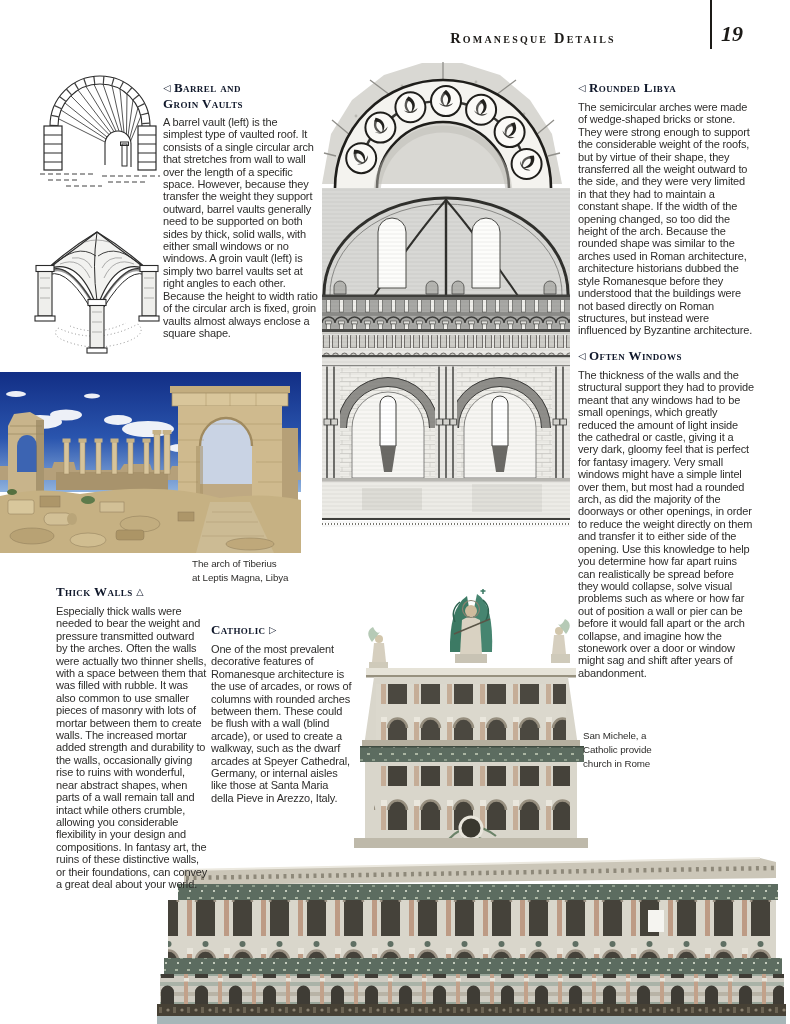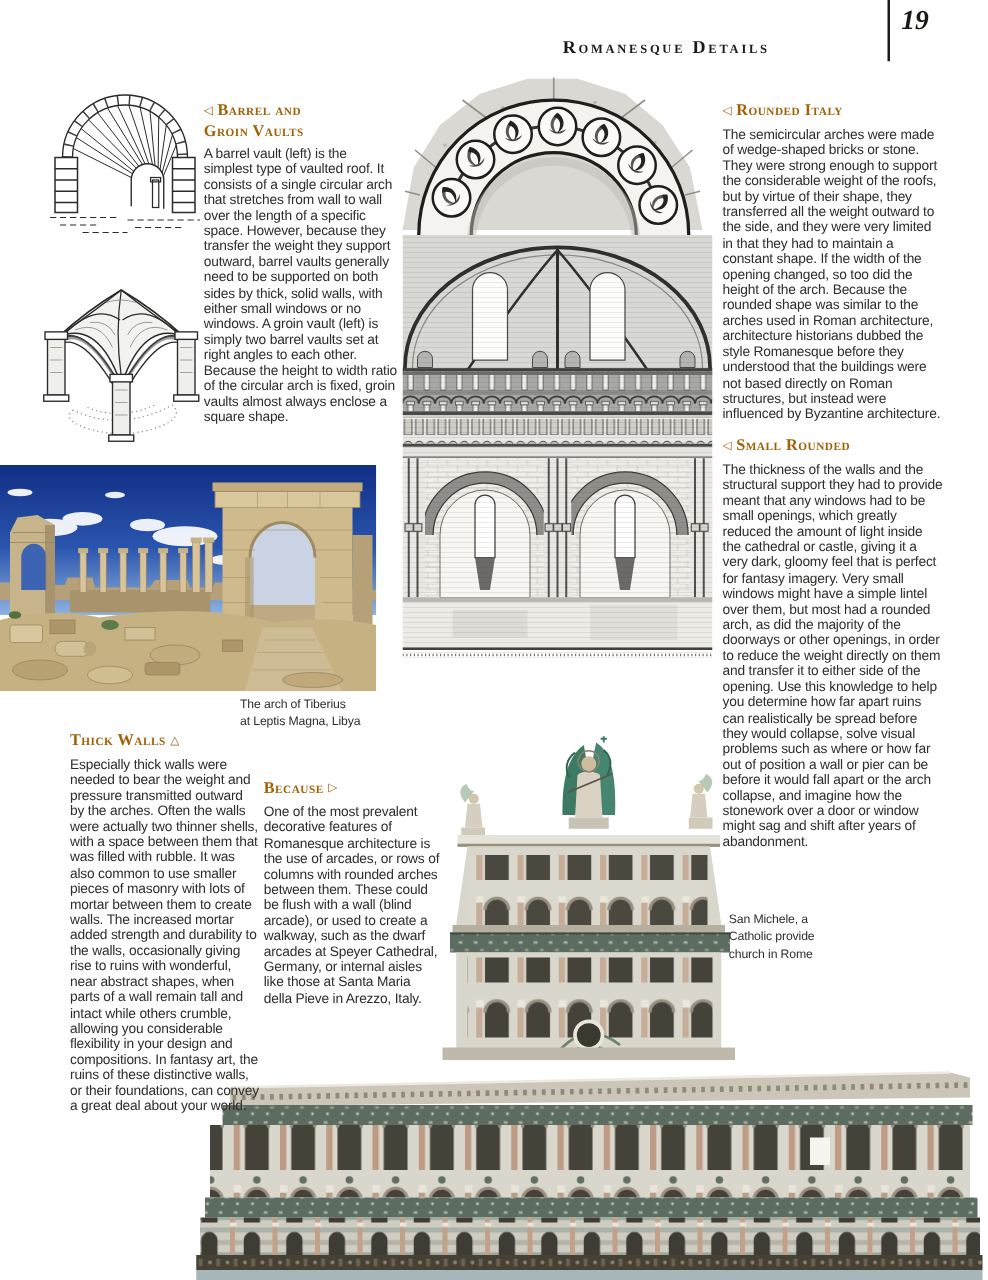--- a/index.html
+++ b/index.html
@@ -1,37 +1,37 @@
 <!DOCTYPE html>
 <html><head>
 <meta charset="utf-8">
 <style>
   *{margin:0;padding:0;box-sizing:border-box}
   html,body{width:790px;height:1024px}
   body{position:relative;background:#fff;font-family:"Liberation Sans",sans-serif;overflow:hidden}
   .txt{position:absolute;z-index:3}
   .fig{position:absolute;z-index:1;pointer-events:none}
   .h{font-family:"Liberation Serif",serif;font-variant:small-caps;font-weight:bold;
-     font-size:13px;color:#a16207;letter-spacing:.4px;line-height:15px}
+     font-size:13px;color:#0f172a;letter-spacing:.4px;line-height:15px}
   .pre{white-space:pre-line}
   .mk{font-family:"DejaVu Sans",sans-serif;font-size:9.5px;font-weight:normal;position:relative;top:-1px;letter-spacing:0}
   .b{font-size:11px;line-height:12.4px;letter-spacing:-0.15px;color:#2e2d2b;margin-top:5px}
   .cap{font-size:9.8px;line-height:13.8px;letter-spacing:-0.1px;color:#2e2d2b;white-space:pre-line}
   .hdr{font-family:"Liberation Serif",serif;font-variant:small-caps;font-weight:bold;
        font-size:14.5px;letter-spacing:2.2px;color:#1c1a17;text-align:center}
   .pn{font-family:"Liberation Serif",serif;font-style:italic;font-weight:bold;font-size:22px;color:#1c1a17}
   .vr{position:absolute;background:#1c1a17;width:1.5px;z-index:2}
   svg{display:block}
 </style>
 </head>
 <body>
 
 <div class="txt hdr" style="left:380px;top:30px;width:306px">Romanesque Details</div>
 <div class="vr" style="left:710px;top:0;height:49px"></div>
-<div class="txt pn" style="left:721px;top:3px">19</div>
+<div class="txt pn" style="left:721px;top:21px">19</div>
 
 <div class="fig" style="left:36px;top:64px;width:128px;height:130px" aria-label="Barrel vault line drawing">
   <svg width="128" height="130" viewBox="0 0 128 130">
     <g stroke="#2b2b2b" stroke-width="1.1" fill="none">
       <path d="M14,62 A50,50 0 0 1 114,62"></path>
       <path d="M22,62 A42,42 0 0 1 106,62"></path>
       <path d="M18,62 A46,46 0 0 1 110,62" stroke-width="7.5" stroke-dasharray="1.2,8.2" opacity=".9"></path>
 
       <rect x="8" y="62" width="18" height="44" stroke-width="1.2"></rect>
       <path d="M8,71 h18 M8,80 h18 M8,89 h18 M8,98 h18"></path>
@@ -248,26 +248,26 @@
     <rect x="40" y="300" width="60" height="22" fill="#d9d8d2" opacity=".8"></rect>
     <rect x="150" y="296" width="70" height="28" fill="#dddcd6" opacity=".8"></rect>
     <rect y="330" width="248" height="2" fill="#3f3f3c"></rect>
     <path d="M0,336 H248" stroke="#77766f" stroke-width="2" stroke-dasharray="1,2"></path>
 
     <rect width="248" height="340" fill="url(#ehatch)" opacity="0.16"></rect>
   </svg>
 </div>
 
 <section class="txt" style="left:578px;top:80px;width:176px">
-  <h3 class="h"><span class="mk">◁</span> <span>Rounded Italy</span></h3>
+  <h3 class="h"><span class="mk">◁</span> <span>Rounded Libya</span></h3>
   <p class="b">The semicircular arches were made of wedge-shaped bricks or stone. They were strong enough to support the considerable weight of the roofs, but by virtue of their shape, they transferred all the weight outward to the side, and they were very limited in that they had to maintain a constant shape. If the width of the opening changed, so too did the height of the arch. Because the rounded shape was similar to the arches used in Roman architecture, architecture historians dubbed the style Romanesque before they understood that the buildings were not based directly on Roman structures, but instead were influenced by Byzantine architecture.</p>
 </section>
 
 <section class="txt" style="left:578px;top:348px;width:176px">
-  <h3 class="h"><span class="mk">◁</span> <span>Small Rounded</span></h3>
+  <h3 class="h"><span class="mk">◁</span> <span>Often Windows</span></h3>
   <p class="b">The thickness of the walls and the structural support they had to provide meant that any windows had to be small openings, which greatly reduced the amount of light inside the cathedral or castle, giving it a very dark, gloomy feel that is perfect for fantasy imagery. Very small windows might have a simple lintel over them, but most had a rounded arch, as did the majority of the doorways or other openings, in order to reduce the weight directly on them and transfer it to either side of the opening. Use this knowledge to help you determine how far apart ruins can realistically be spread before they would collapse, solve visual problems such as where or how far out of position a wall or pier can be before it would fall apart or the arch collapse, and imagine how the stonework over a door or window might sag and shift after years of abandonment.</p>
 </section>
 
 <div class="fig" style="left:0;top:372px;width:301px;height:181px" aria-label="Roman ruins at Leptis Magna">
   <svg width="301" height="181" viewBox="0 0 301 181">
     <defs>
       <linearGradient id="sky" x1="0" y1="0" x2="0" y2="1">
         <stop offset="0" stop-color="#122e85"></stop>
         <stop offset="0.55" stop-color="#2a55ae"></stop>
         <stop offset="1" stop-color="#8fb2de"></stop>
@@ -356,21 +356,21 @@
 
 <div class="txt cap" style="left:192px;top:557px;width:140px">The arch of Tiberius
 at Leptis Magna, Libya</div>
 
 <section class="txt" style="left:56px;top:584px;width:152px">
   <h3 class="h"><span>Thick Walls</span> <span class="mk">△</span></h3>
   <p class="b">Especially thick walls were needed to bear the weight and pressure transmitted outward by the arches. Often the walls were actually two thinner shells, with a space between them that was filled with rubble. It was also common to use smaller pieces of masonry with lots of mortar between them to create walls. The increased mortar added strength and durability to the walls, occasionally giving rise to ruins with wonderful, near abstract shapes, when parts of a wall remain tall and intact while others crumble, allowing you considerable flexibility in your design and compositions. In fantasy art, the ruins of these distinctive walls, or their foundations, can convey a great deal about your world.</p>
 </section>
 
 <section class="txt" style="left:211px;top:622px;width:141px">
-  <h3 class="h"><span>Because</span> <span class="mk">▷</span></h3>
+  <h3 class="h"><span>Catholic</span> <span class="mk">▷</span></h3>
   <p class="b">One of the most prevalent decorative features of Romanesque architecture is the use of arcades, or rows of columns with rounded arches between them. These could be flush with a wall (blind arcade), or used to create a walkway, such as the dwarf arcades at Speyer Cathedral, Germany, or internal aisles like those at Santa Maria della Pieve in Arezzo, Italy.</p>
 </section>
 
 <div class="fig" style="left:150px;top:588px;width:640px;height:436px" aria-label="San Michele basilica facade">
   <svg width="640" height="436" viewBox="0 0 640 436">
     <defs>
       <pattern id="pA" width="33" height="58" patternUnits="userSpaceOnUse">
         <rect width="33" height="58" fill="#dbd8cd"></rect>
         <path d="M7,58 V24 A9.5,9.5 0 0 1 26,24 V58 Z" fill="#4b4840"></path>
         <path d="M7,24 A9.5,9.5 0 0 1 26,24" fill="none" stroke="#978f7f" stroke-width="2.5"></path>

